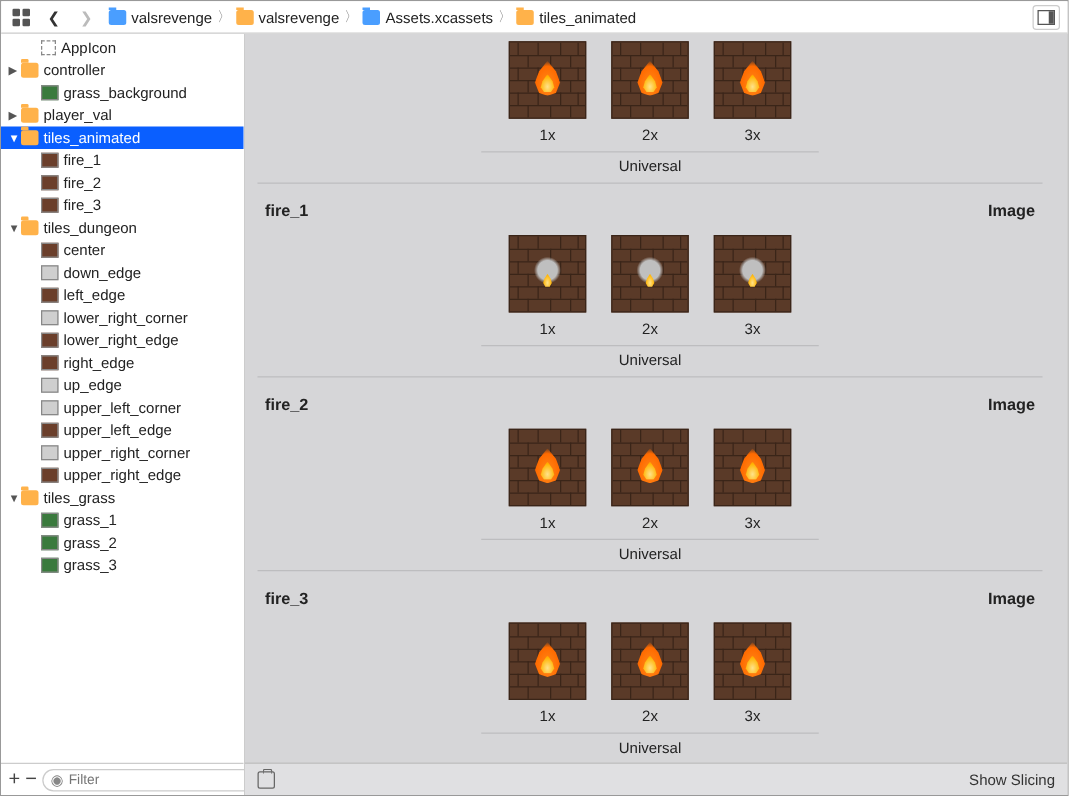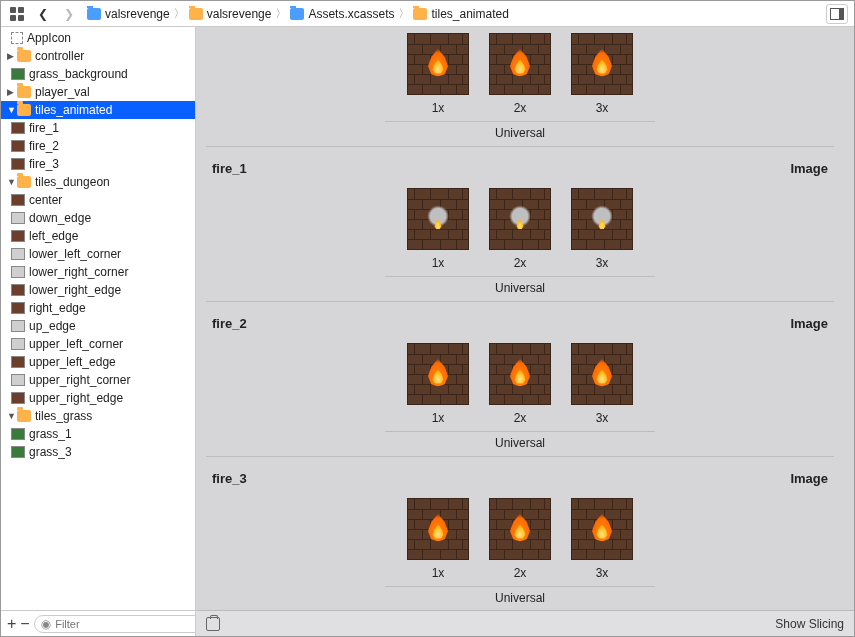--- a/index.html
+++ b/index.html
@@ -23,21 +23,21 @@
   .insp-ico::after { content:""; position:absolute; right:0; top:0; bottom:0; width:4px; background:#555;}
   .grid-ico { width:14px; height:14px; display:grid; grid-template-columns:1fr 1fr; grid-template-rows:1fr 1fr; gap:2px;}
   .grid-ico span { background:#555; border-radius:1px;}
   
   .body { flex: 1; display: flex; overflow: hidden; }
   .sidebar { width: 195px; border-right: 1px solid #ccc; display: flex; flex-direction: column; background: #fff; overflow-y: auto; }
   .tree { flex: 1; padding-top: 2px; }
   .row { display: flex; align-items: center; height: 18px; padding-right: 4px; cursor: default; white-space: nowrap; }
   .row.selected { background: #0a5fff; color: #fff; }
   .row.selected .tri { color: #fff; }
-  .ind0 { padding-left: 6px; } .ind1 { }
+  .ind0 { padding-left: 6px; } .ind1 { padding-left: 22px; }
   .tri { width: 10px; font-size: 9px; color: #555; display:inline-block; }
   .spacer { width: 10px; display:inline-block; }
   .ico { width: 14px; height: 12px; margin-right: 4px; display:inline-block; position: relative; }
   .ico.appicon { border: 1px dashed #888; width:12px; height:12px; }
   .ico.img { border: 1px solid #888; background: #fff; }
   .ico.img.green { background: #3a7a3d; }
   .ico.img.brown { background: #6b3f2b; }
   .ico.img.gray { background: #cfcfcf; }
   .ico.fldr { border-radius: 2px; } .ico.fldr.orange { background: #ffb24a; }
   .ico.fldr::before { content:""; position:absolute; top:-3px; left:0; width:6px; height:3px; background:inherit; border-radius:1px 1px 0 0;}
@@ -175,25 +175,20 @@
             <span>down_edge</span>
           </div>
           <div class="row ind1">
             <span class="spacer"></span>
             <span class="ico img brown"></span>
             <span>left_edge</span>
           </div>
           <div class="row ind1">
             <span class="spacer"></span>
             <span class="ico img gray"></span>
-            <span>lower_left_corner</span>
-          </div>
-          <div class="row ind1">
-            <span class="spacer"></span>
-            <span class="ico img gray"></span>
             <span>lower_right_corner</span>
           </div>
           <div class="row ind1">
             <span class="spacer"></span>
             <span class="ico img brown"></span>
             <span>lower_right_edge</span>
           </div>
           <div class="row ind1">
             <span class="spacer"></span>
             <span class="ico img brown"></span>
@@ -226,20 +221,25 @@
           </div>
           <div class="row ind0">
             <span class="tri">▼</span>
             <span class="ico fldr orange"></span>
             <span>tiles_grass</span>
           </div>
           <div class="row ind1">
             <span class="spacer"></span>
             <span class="ico img green"></span>
             <span>grass_1</span>
+          </div>
+          <div class="row ind1">
+            <span class="spacer"></span>
+            <span class="ico img green"></span>
+            <span>grass_2</span>
           </div>
           <div class="row ind1">
             <span class="spacer"></span>
             <span class="ico img green"></span>
             <span>grass_3</span>
           </div>
         </div>
     <div class="sb-footer">
       <div class="btn">+</div>
       <div class="btn">−</div>

